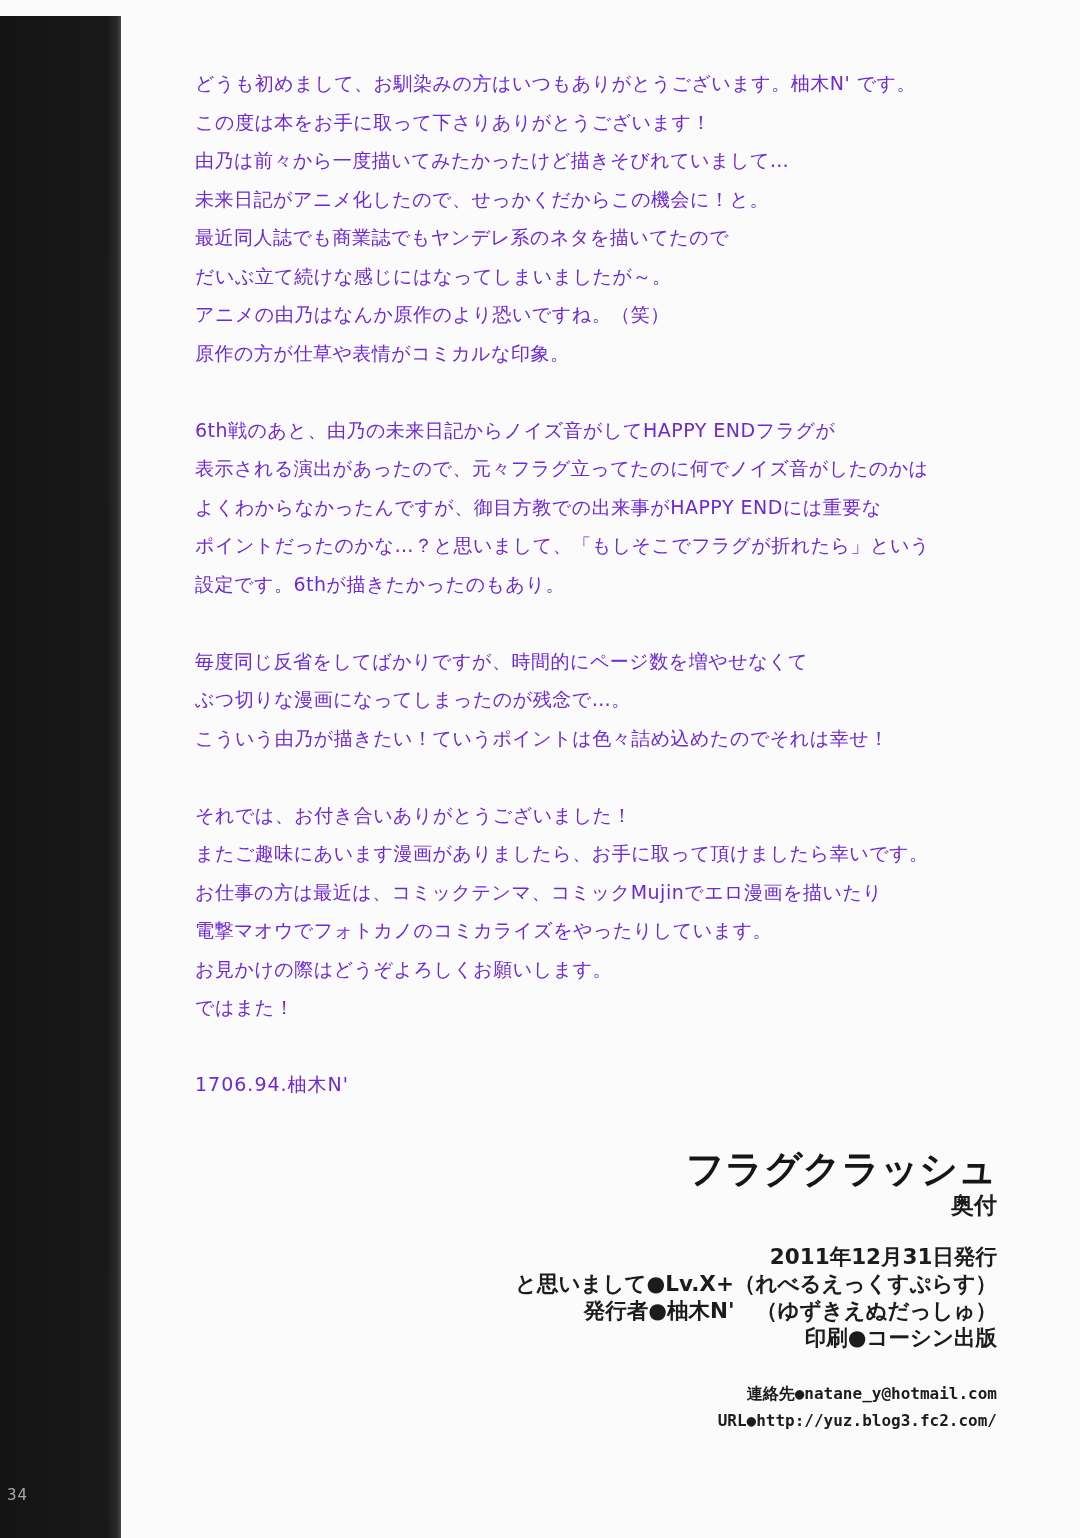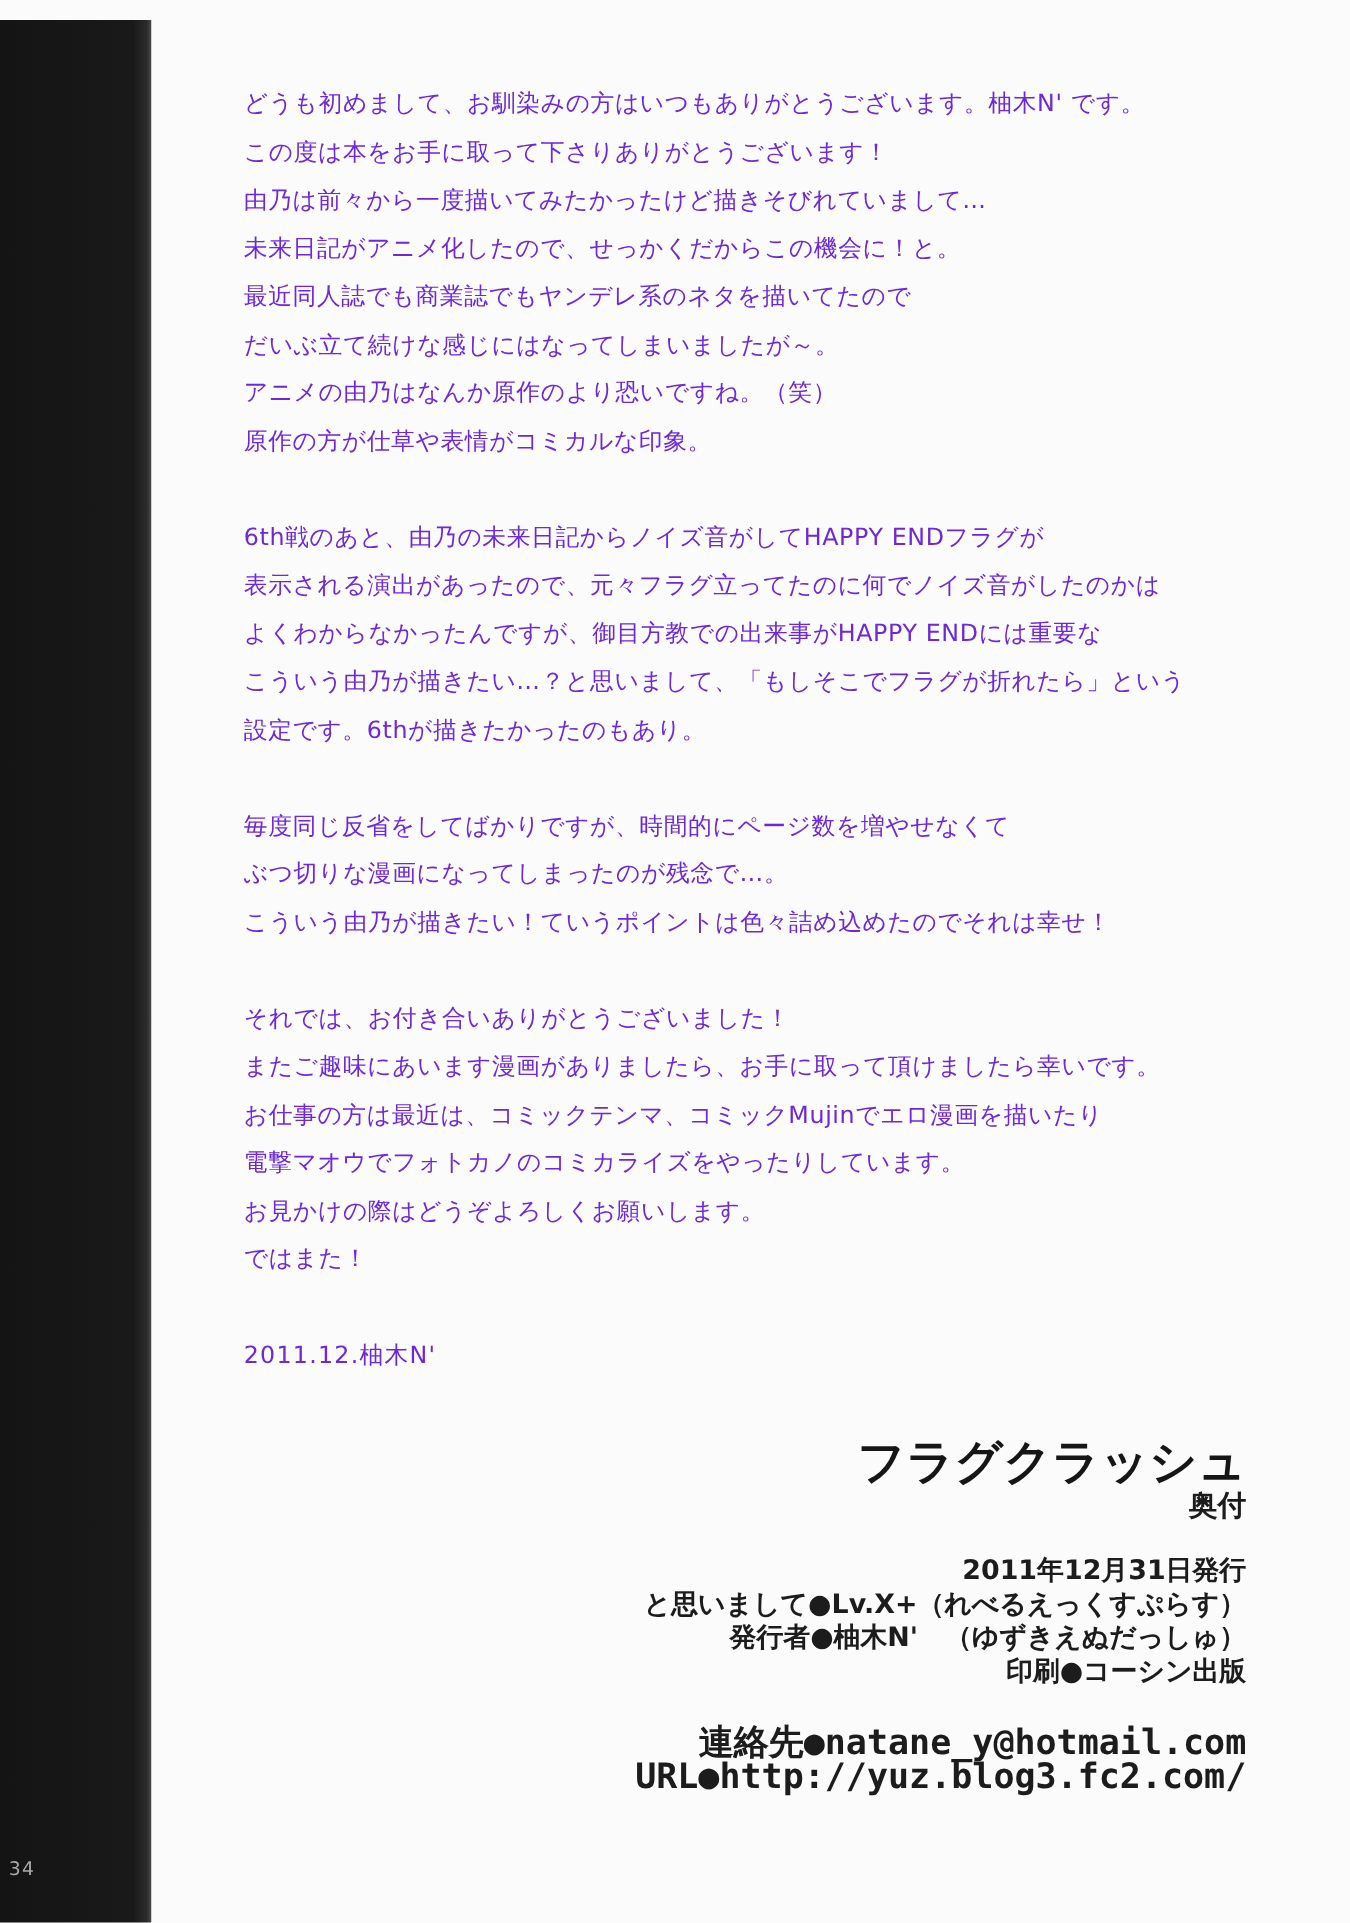--- a/index.html
+++ b/index.html
@@ -74,21 +74,21 @@
   }
   .colophon-info {
     margin-top: 25px;
     font-size: 21.5px;
     font-weight: 600;
     line-height: 27px;
     white-space: pre-line;
   }
   .colophon-contact {
     margin-top: 29px;
-    font-size: 28px;
+    font-size: 16px;
     font-weight: 600;
     line-height: 27px;
     white-space: pre-line;
     font-family: "DejaVu Sans Mono", "Liberation Mono", "DejaVu Sans", monospace;
   }
 </style>
 </head>
 <body>
 
 <div class="page">
@@ -102,32 +102,32 @@
 この度は本をお手に取って下さりありがとうございます！
 由乃は前々から一度描いてみたかったけど描きそびれていまして…
 未来日記がアニメ化したので、せっかくだからこの機会に！と。
 最近同人誌でも商業誌でもヤンデレ系のネタを描いてたので
 だいぶ立て続けな感じにはなってしまいましたが～。
 アニメの由乃はなんか原作のより恐いですね。（笑）
 原作の方が仕草や表情がコミカルな印象。</div>
     <div class="para">6th戦のあと、由乃の未来日記からノイズ音がしてHAPPY ENDフラグが
 表示される演出があったので、元々フラグ立ってたのに何でノイズ音がしたのかは
 よくわからなかったんですが、御目方教での出来事がHAPPY ENDには重要な
-こういう由乃が描きたい…？と思いまして、「もしそこでフラグが折れたら」という
+ポイントだったのかな…？と思いまして、「もしそこでフラグが折れたら」という
 設定です。6thが描きたかったのもあり。</div>
     <div class="para">毎度同じ反省をしてばかりですが、時間的にページ数を増やせなくて
 ぶつ切りな漫画になってしまったのが残念で…。
 こういう由乃が描きたい！ていうポイントは色々詰め込めたのでそれは幸せ！</div>
     <div class="para">それでは、お付き合いありがとうございました！
 またご趣味にあいます漫画がありましたら、お手に取って頂けましたら幸いです。
 お仕事の方は最近は、コミックテンマ、コミックMujinでエロ漫画を描いたり
 電撃マオウでフォトカノのコミカライズをやったりしています。
 お見かけの際はどうぞよろしくお願いします。
 ではまた！</div>
-    <div class="signature">2011.12.柚木N'</div>
+    <div class="signature">1706.94.柚木N'</div>
   </div>
 
   <div class="colophon">
     <div class="colophon-title">フラグクラッシュ</div>
     <div class="colophon-sub">奥付</div>
     <div class="colophon-info">2011年12月31日発行
 と思いまして●Lv.X+（れべるえっくすぷらす）
 発行者●柚木N'　（ゆずきえぬだっしゅ）
 印刷●コーシン出版</div>
     <div class="colophon-contact">連絡先●natane_y@hotmail.com

